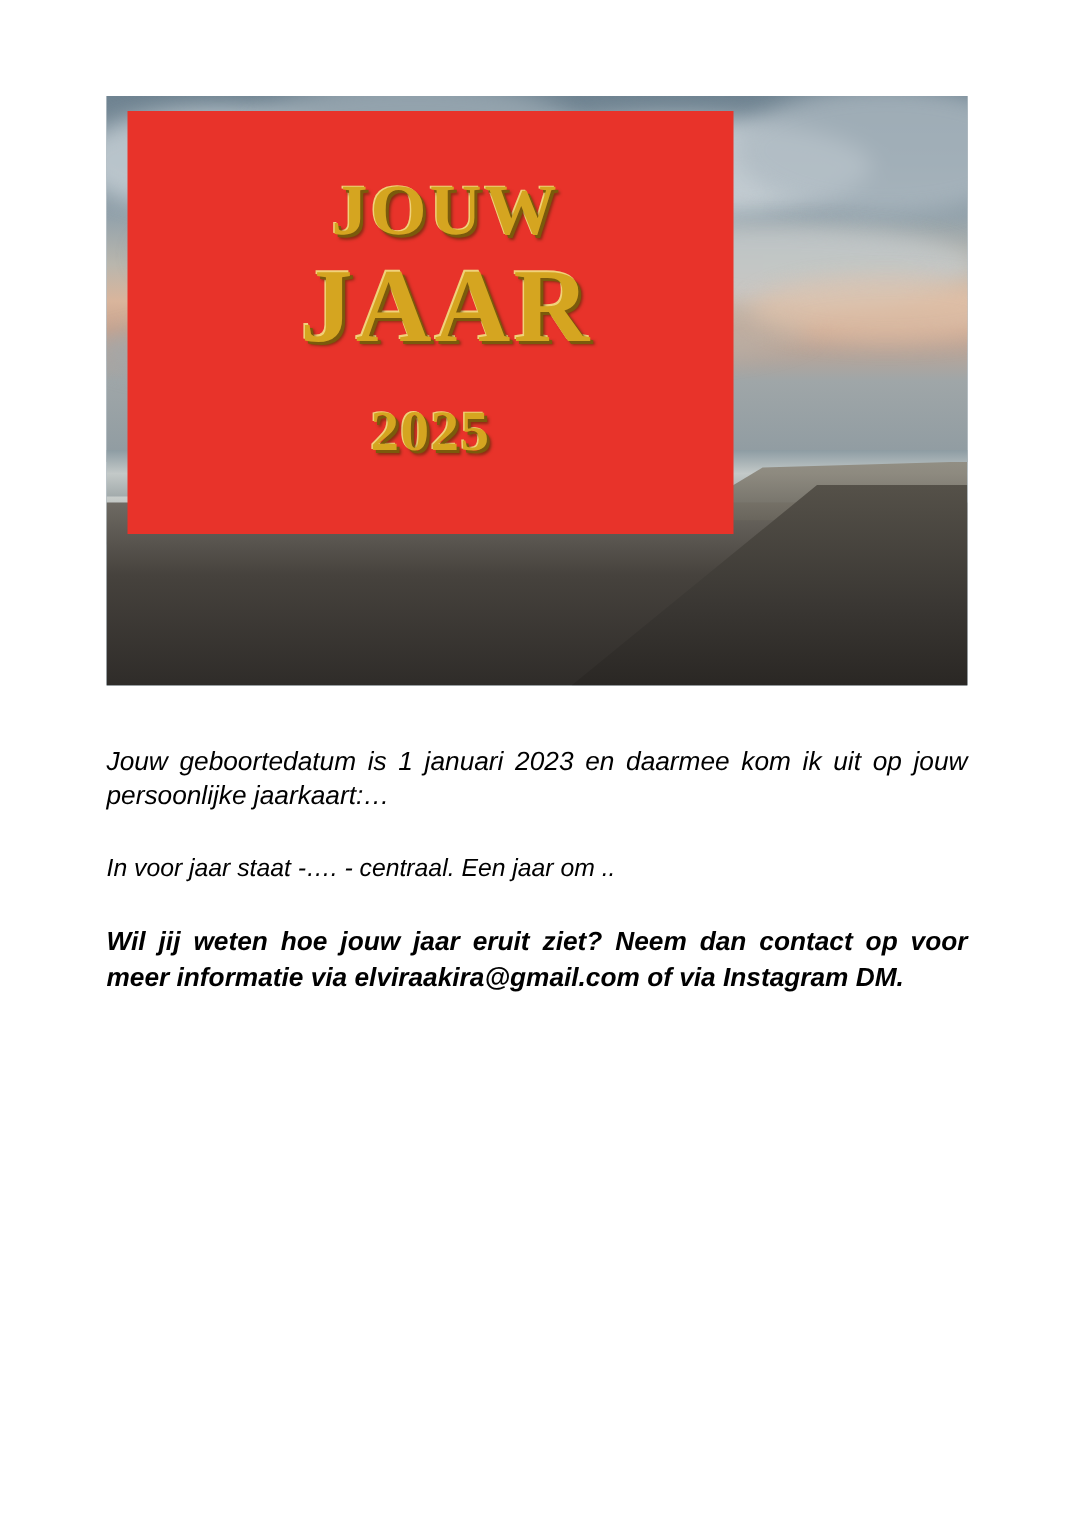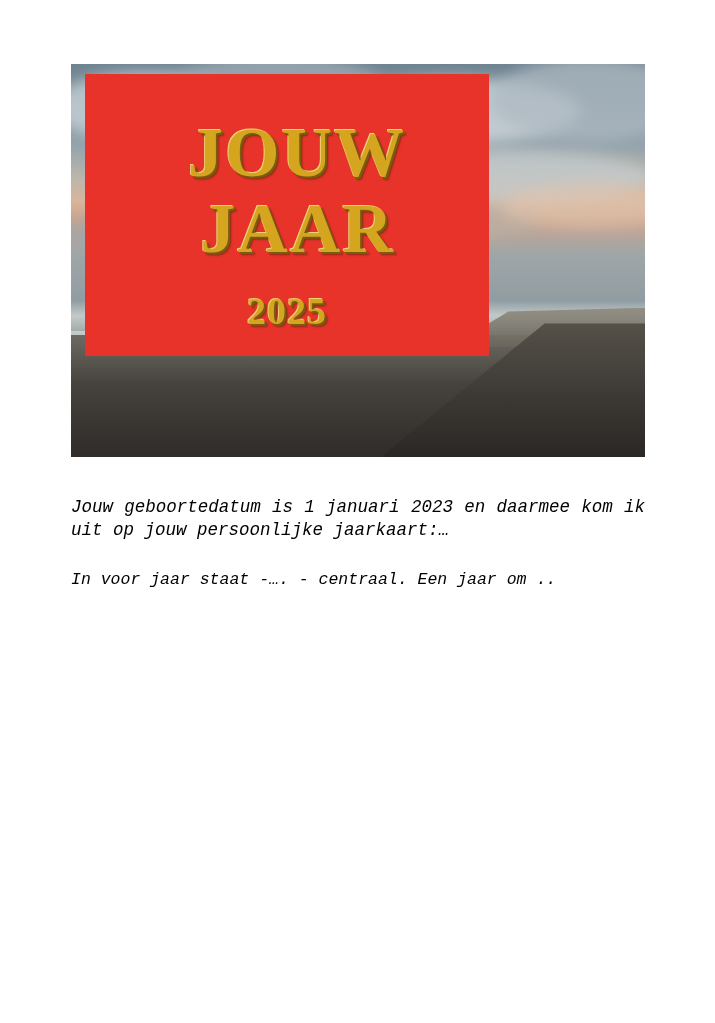--- a/index.html
+++ b/index.html
@@ -131,21 +131,21 @@
     font-family: "Liberation Serif", serif;
     font-weight: bold;
     color: #d5a520;
     letter-spacing: 2px;
     text-shadow:
       2px 2px 0 #7a5a0c,
       3px 3px 2px rgba(60,40,0,.55),
       -1px -1px 0 #f0d27a;
   }
   .title-card .l1 {
-    font-size: 70px;
+    font-size: 48px;
     line-height: 1.05;
     margin-top: 42px;
     padding-left: 20px;
   }
   .title-card .l2 {
     font-size: 70px;
     line-height: 1.05;
     margin-top: 2px;
     margin-left: 21px;
   }
@@ -157,21 +157,21 @@
   }
 
   
   .body-text {
     position: absolute;
     left: 71px;
     top: 496px;
     width: 574px;
   }
   .para {
-    font-family: Liberation Mono, monospace;
+    font-family: Liberation Sans, sans-serif;
     font-style: italic;
     font-size: 17.5px;
     line-height: 1.33;
     text-align: justify;
     margin: 0;
   }
   .para.p1 { }
   .para.p2 { margin-top: 26px; font-size: 16.5px; }
   .para.p3 { margin-top: 26px; font-weight: bold; font-size: 17.5px; }
 </style>
@@ -200,15 +200,16 @@
 
   <div class="title-card">
     <div class="line l1">JOUW</div>
     <div class="line l2">JAAR</div>
     <div class="line l3">2025</div>
   </div>
 
   <div class="body-text">
     <p class="para p1">Jouw geboortedatum is 1 januari 2023 en daarmee kom ik uit op jouw persoonlijke jaarkaart:…</p>
     <p class="para p2">In voor jaar staat -…. -  centraal.  Een jaar om ..</p>
+    <p class="para p3">Wil jij weten hoe jouw jaar eruit ziet? Neem dan contact op voor meer informatie via elviraakira@gmail.com of via Instagram DM.</p>
   </div>
 
 </div>
 
 </body></html>

